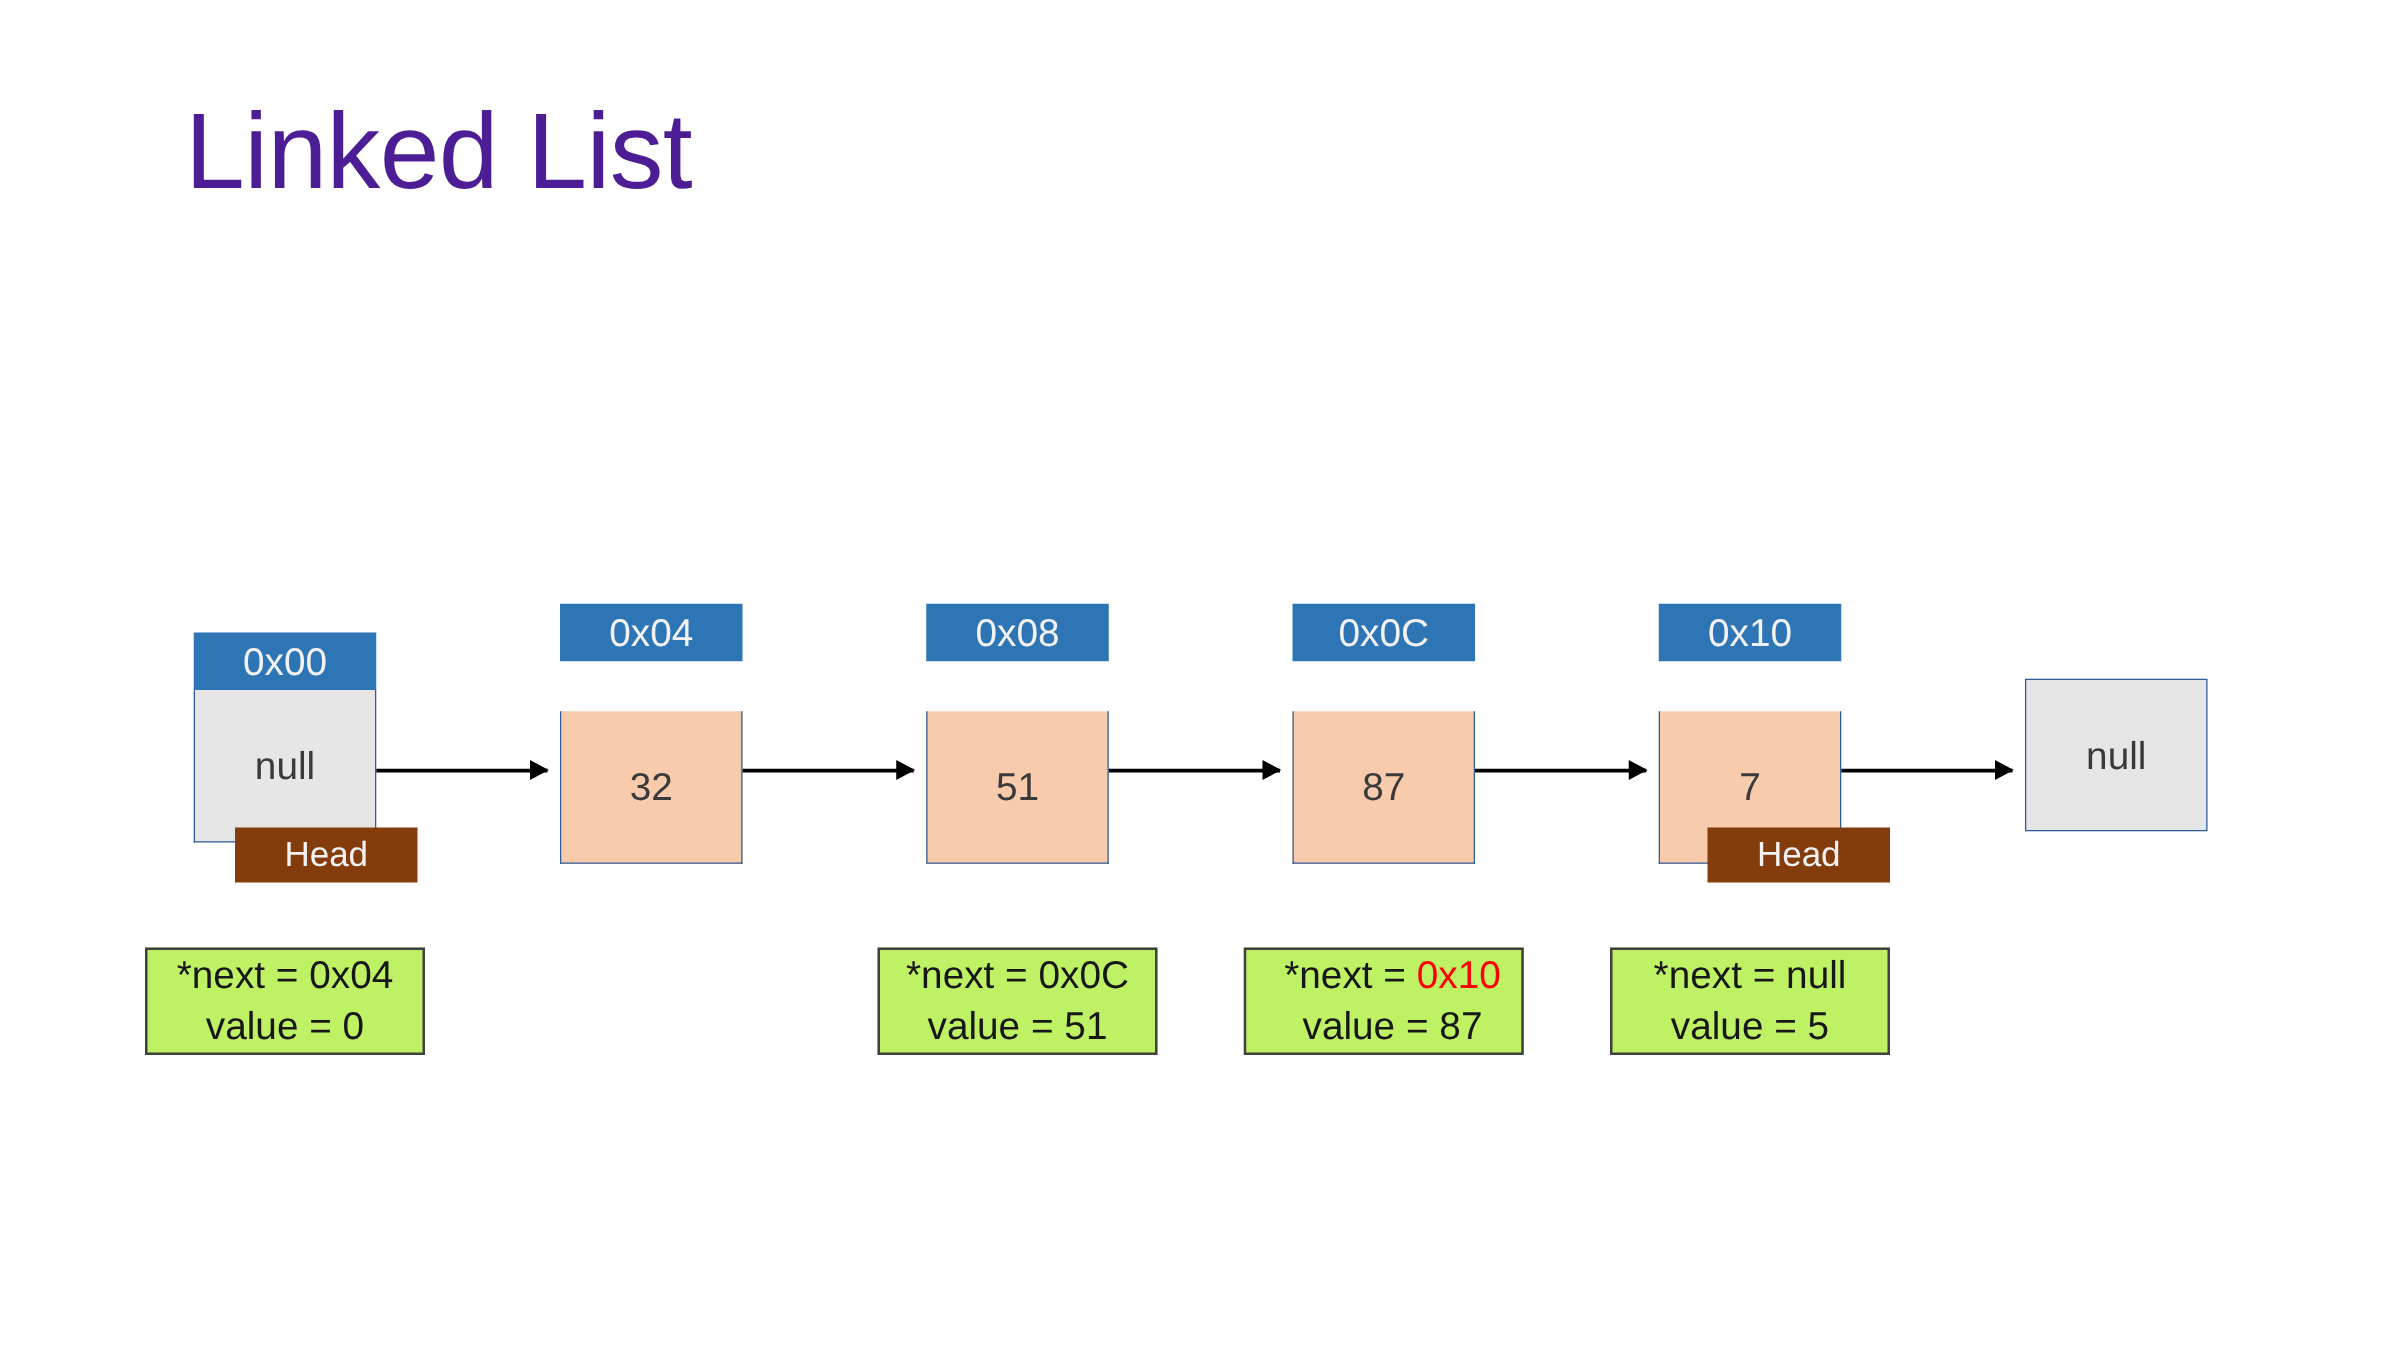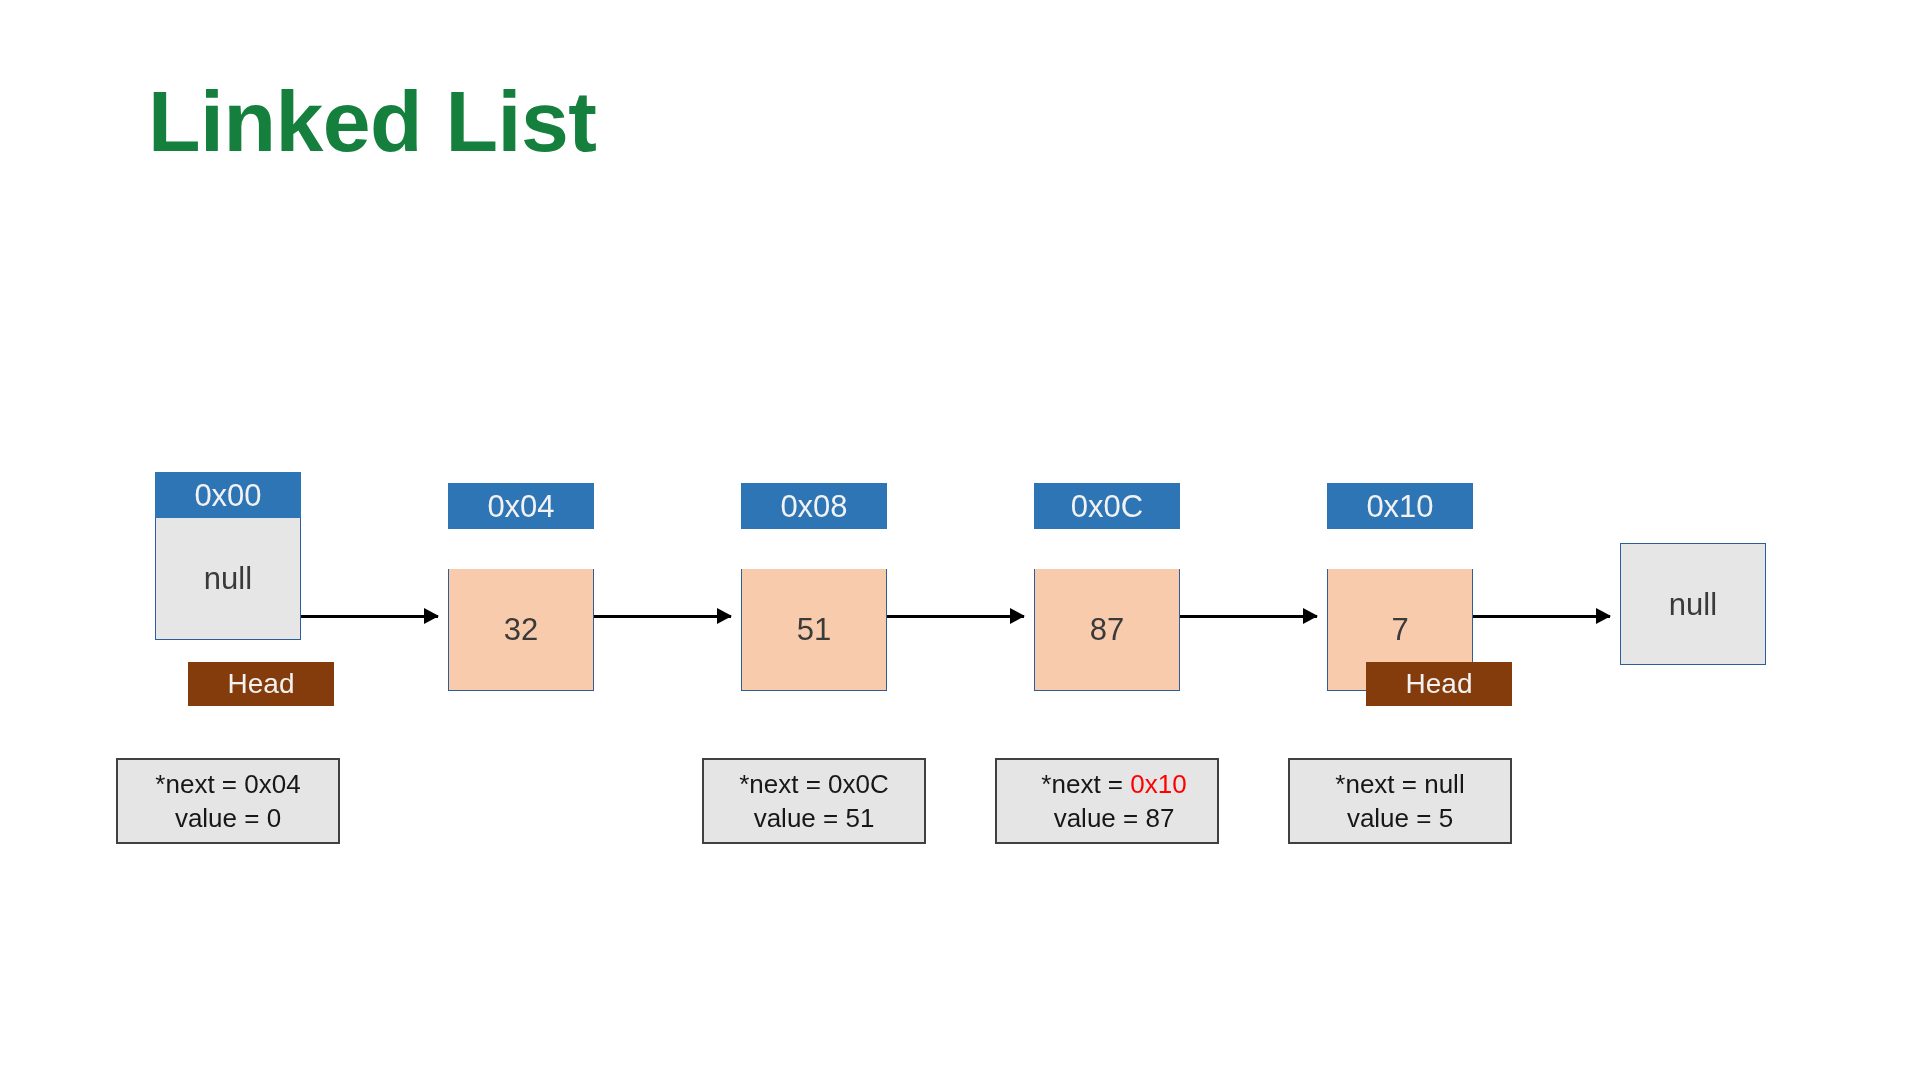--- a/index.html
+++ b/index.html
@@ -16,22 +16,22 @@
     -webkit-font-smoothing: antialiased;
   }
 
   
   #slide-title {
     position: absolute;
     left: 148px;
     top: 78px;
     font-size: 86px;
     line-height: 1.0;
-    font-weight: 700;
-    color: #15803d;
+    font-weight: 400;
+    color: #4c1d95;
     white-space: nowrap;
     letter-spacing: -0.5px;
   }
 
   
   #diagram {
     position: absolute;
     left: 0;
     top: 0;
     width: 1920px;
@@ -114,50 +114,50 @@
     height: 0;
     transform: translateY(-50%);
     border-left: 15px solid #000000;
     border-top: 8px solid transparent;
     border-bottom: 8px solid transparent;
   }
 
   
   .caption-box {
     position: absolute;
-    background: #e5e5e5;
+    background: #bef264;
     border: 2.4px solid #404040;
     box-sizing: border-box;
     display: flex;
     flex-direction: column;
     align-items: center;
     justify-content: center;
     height: 86px;
-    font-size: 26px;
+    font-size: 31px;
     color: #171717;
     line-height: 1.32;
     padding: 0 10px;
   }
   .caption-line { white-space: nowrap; }
   .hl-red { color: #FF0000; }
 </style>
 </head>
 <body>
 
 <div id="slide-title">Linked List</div>
 
 <div id="diagram">
 
   <div class="arrow" style="left:300px; top:615px; width:138px;"></div>
   <div class="arrow" style="left:593px; top:615px; width:138px;"></div>
   <div class="arrow" style="left:886px; top:615px; width:138px;"></div>
   <div class="arrow" style="left:1179px; top:615px; width:138px;"></div>
   <div class="arrow" style="left:1472px; top:615px; width:138px;"></div>
 
-  <div class="node" style="left:155px; top:472px;border-radius:32px;">
+  <div class="node" style="left:155px; top:506px;border-radius:32px;">
     <div class="node-header">0x00</div>
     <div class="node-body fill-gray">null</div>
   </div>
 
   <div class="node" style="left:448px; top:483px;">
     <div class="node-header">0x04</div>
     <div class="node-body fill-peach">32</div>
   </div>
 
   <div class="node" style="left:741px; top:483px;">

